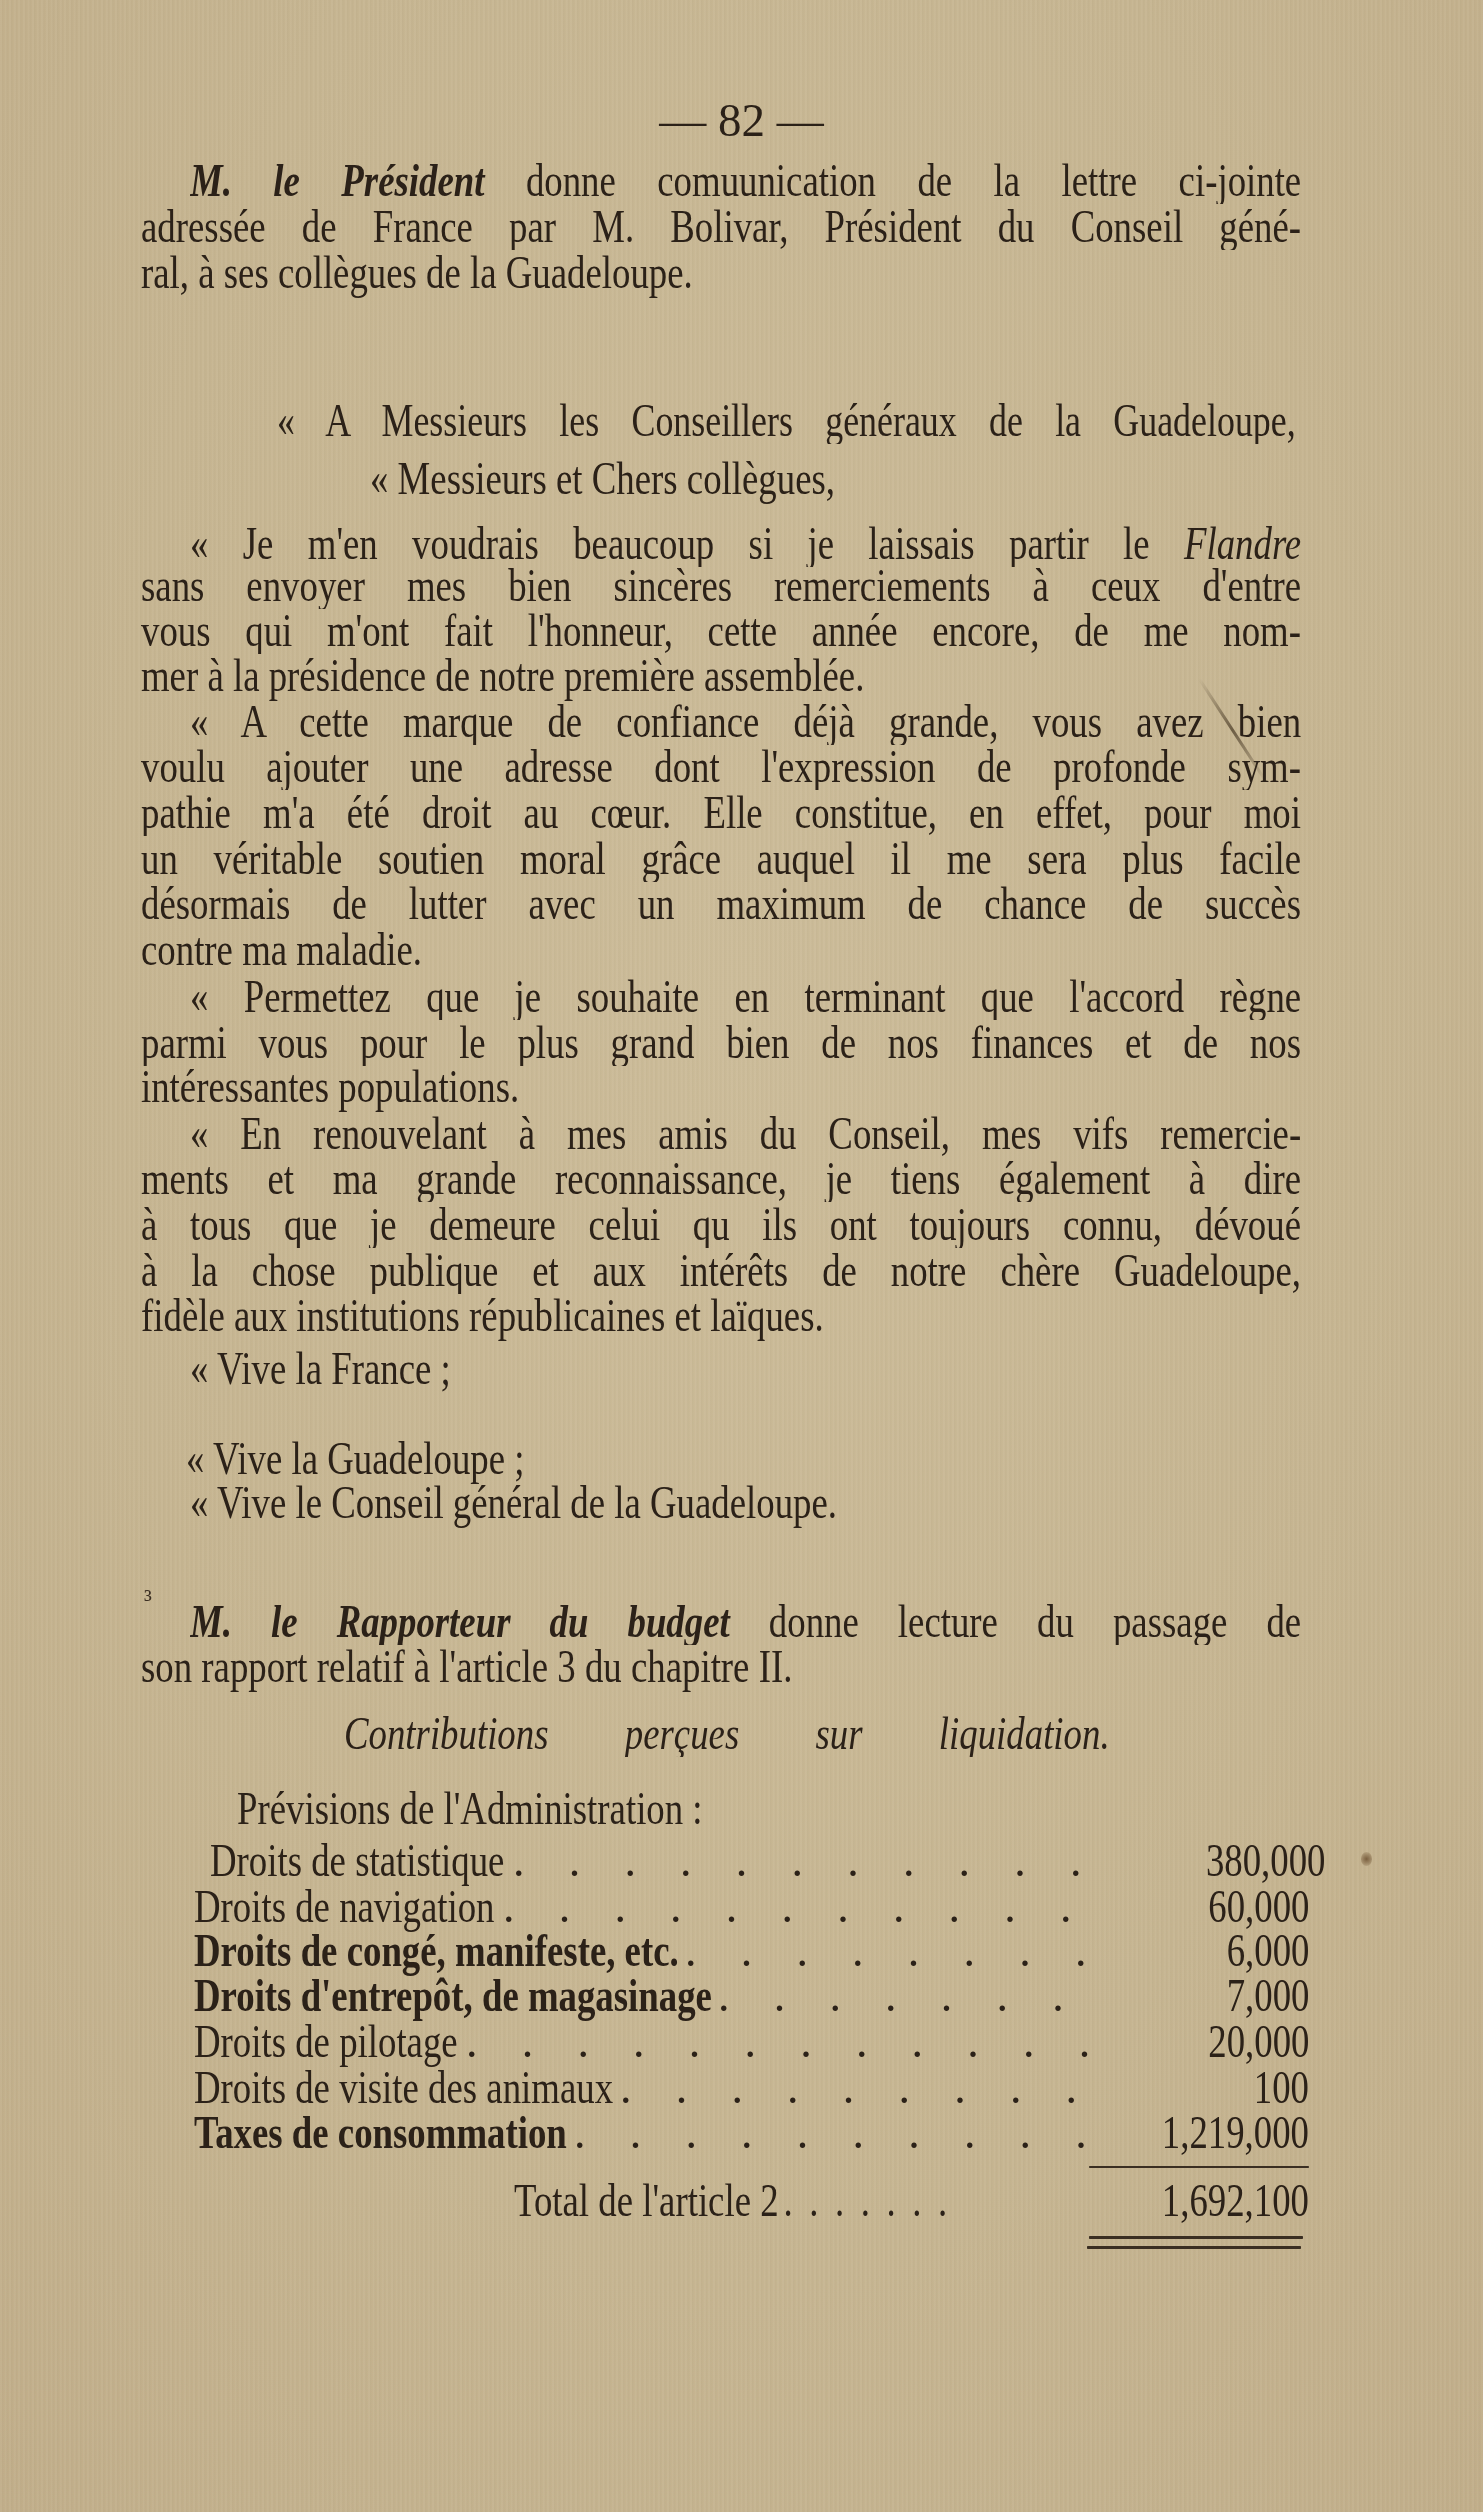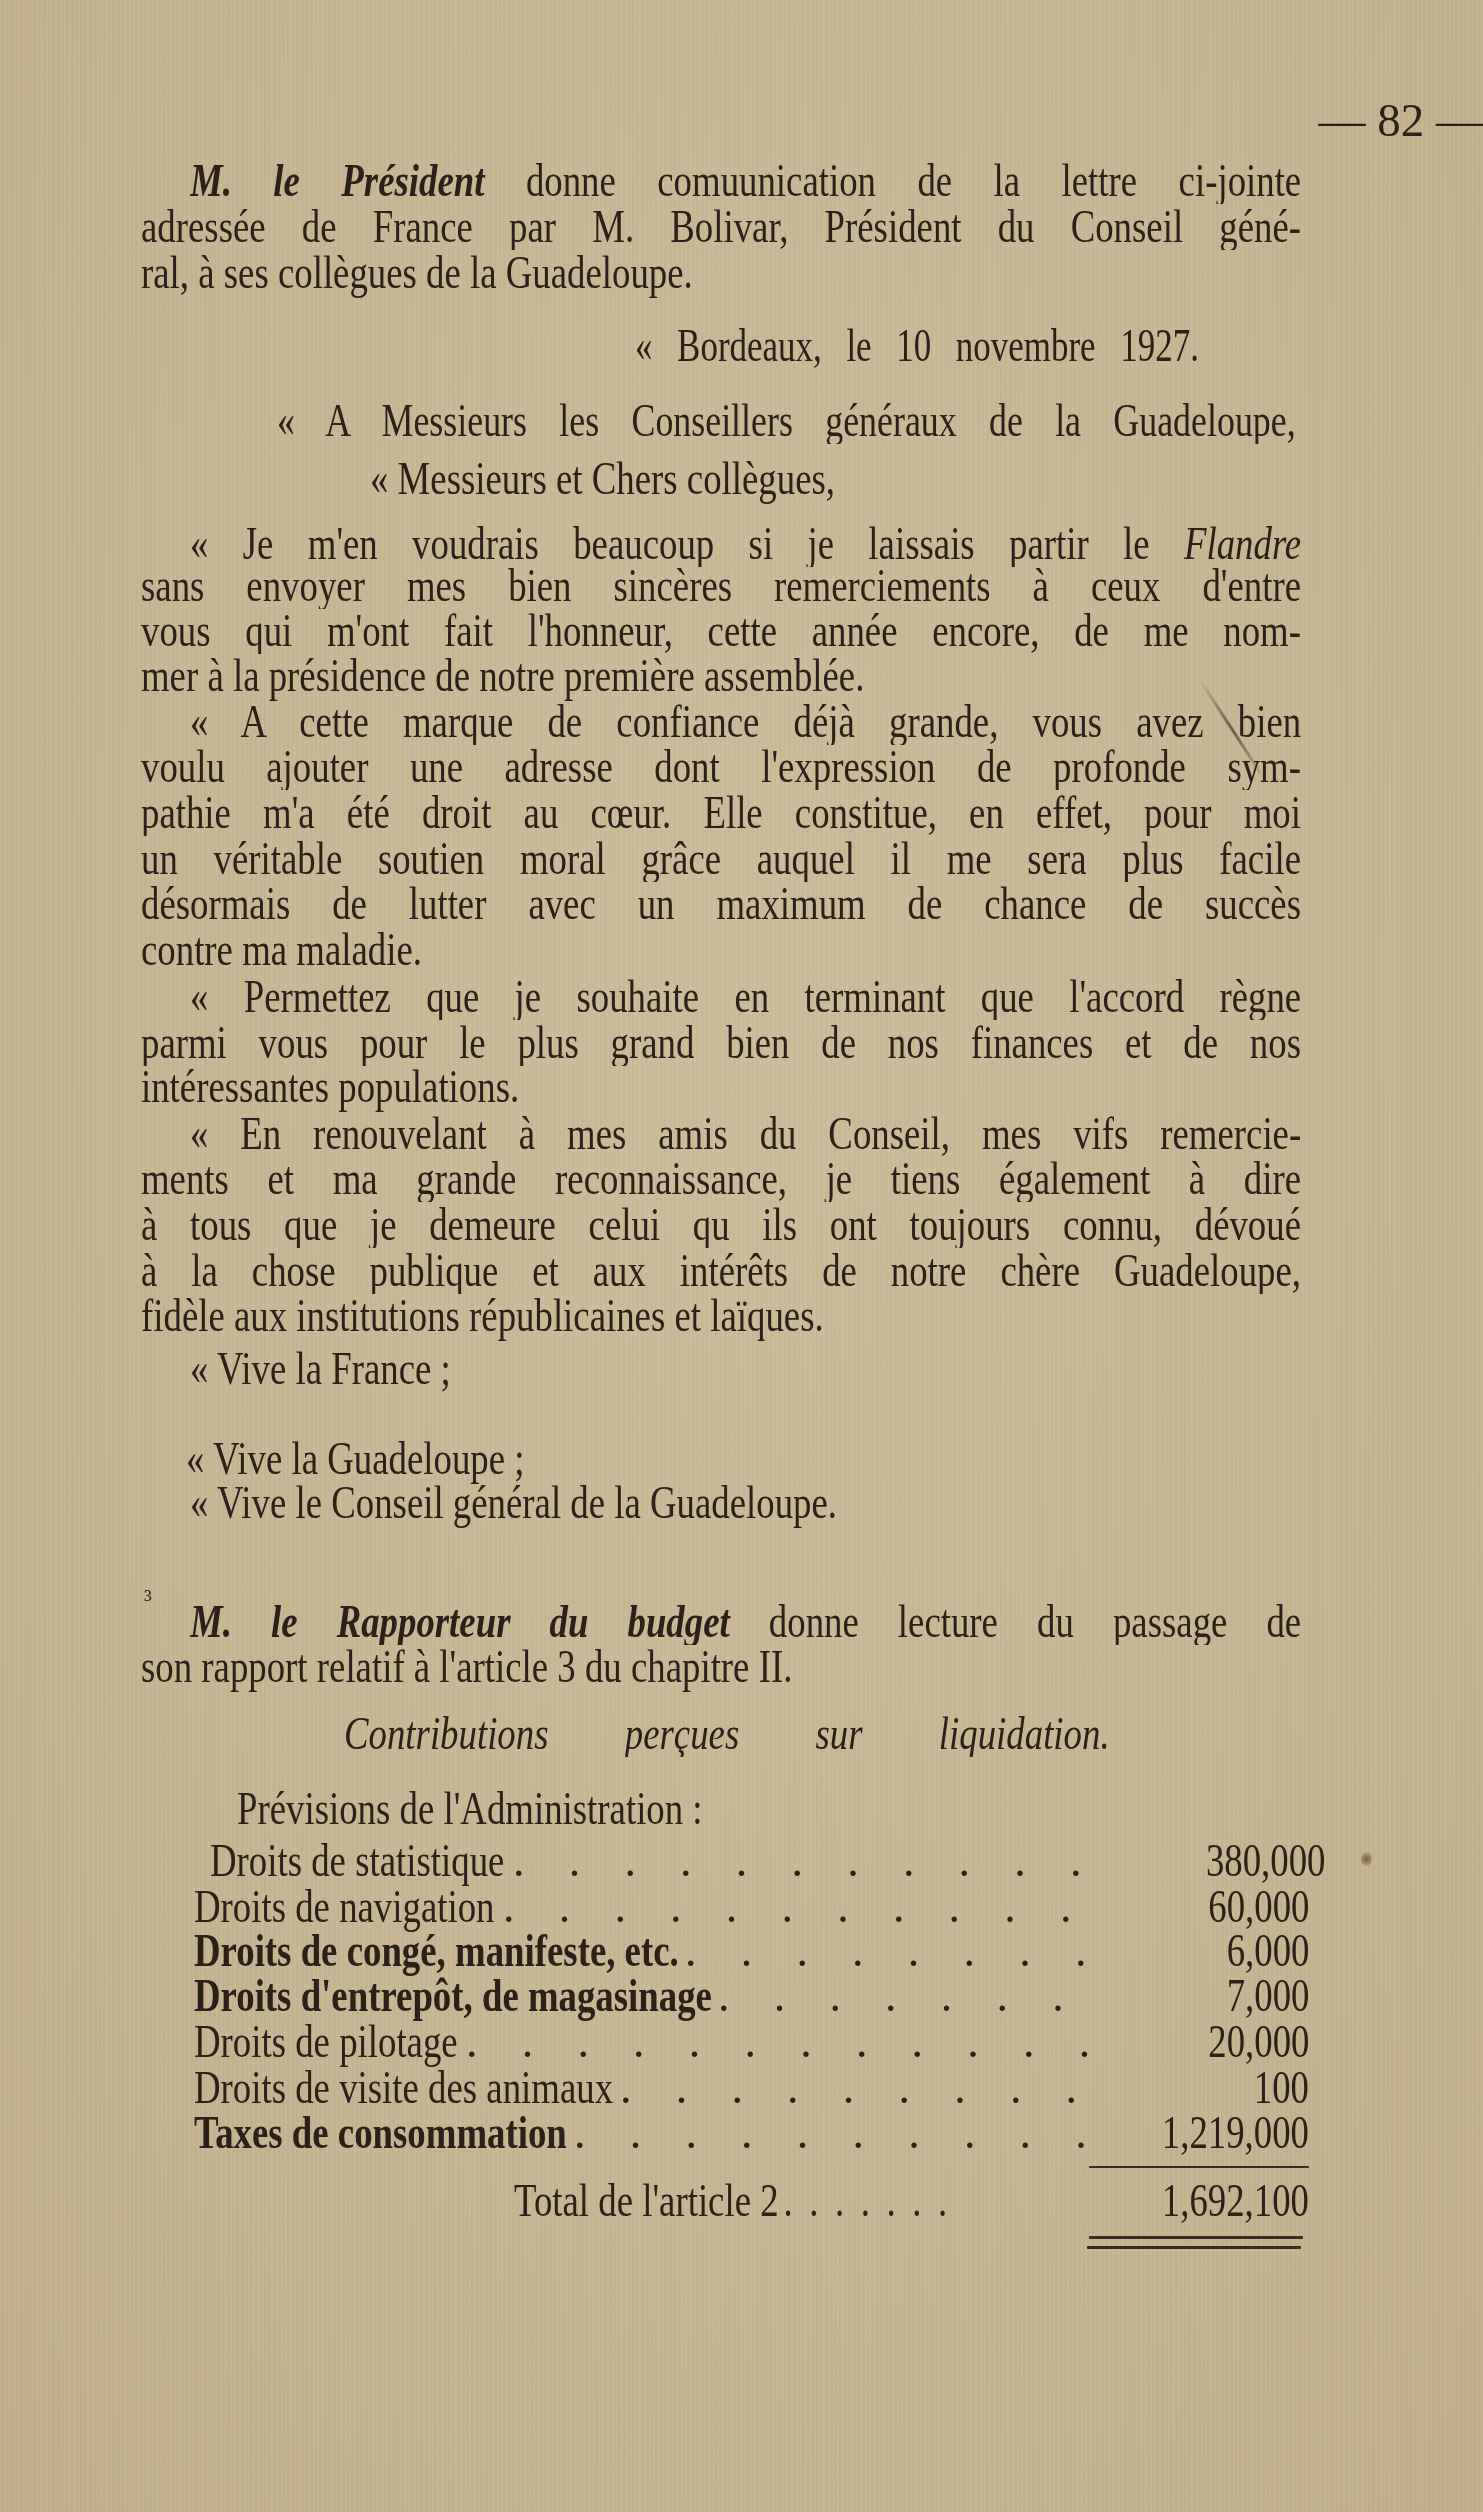--- a/index.html
+++ b/index.html
@@ -12,21 +12,21 @@
     font-family: "Liberation Serif", "DejaVu Serif", serif;
     color: #2b2118;
   }
   .page { position: absolute; inset: 0; }
   .ln {
     position: absolute; height: 47px; line-height: 47px; white-space: nowrap;
     font-size: 46px; transform-origin: left center;
   }
   .i { font-style: italic; }
   .bi { font-weight: bold; font-style: italic; }
-  .pagenum { position: absolute; left: 0; width: 1483px; top: 97px; text-align: right; font-size: 47px; line-height: 47px; }
+  .pagenum { position: absolute; left: 0; width: 1483px; top: 97px; text-align: center; font-size: 47px; line-height: 47px; }
   .row { position: absolute; height: 46px; line-height: 46px; font-size: 46px; white-space: nowrap; }
   .row .lbl { position: absolute; left: 0; transform-origin: left center; }
   .row .dots { position: absolute; letter-spacing: 0; transform-origin: left center; }
   .row .val { position: absolute; right: 0; transform-origin: right center; }
   .rule { position: absolute; background: #3a2e22; height: 3px; border-radius: 0.8px; }
   .fiber { position: absolute; width: 3px; height: 122px; background: linear-gradient(180deg, rgba(90,70,45,0.0), rgba(70,55,35,0.7), rgba(90,70,45,0.0)); transform: rotate(-33deg); border-radius: 2.3px; }
   .spot { position: absolute; width: 10.6px; height: 13.7px; border-radius: 50%; background: radial-gradient(circle, #7a5f3e 0%, rgba(122,95,62,0.4) 60%, rgba(122,95,62,0) 100%); }
   .mark { position: absolute; font-size: 26px; line-height: 26px; color: #3a2e22; }
 </style>
 </head>
@@ -42,23 +42,20 @@
       <span>donne comuunication de la lettre ci-jointe</span>
     </span>
   </div>
   <div class="ln" style="top:203px; left:141px;">
     <span class="fit" style="display: inline-block; transform-origin: left center; width: 1450px; text-align: justify; text-align-last: justify; white-space: normal; height: 47px; overflow: hidden; transform: scaleX(0.8);">adressée de France par M. Bolivar, Président du Conseil géné-</span>
   </div>
   <div class="ln" style="top:249px; left:141px;">
     <span class="fit nofill" style="display: inline-block; transform-origin: left center; transform: scaleX(0.8);">ral, à ses collègues de la Guadeloupe.</span>
   </div>
 
-  <div class="ln" style="top:322px; left:635px;">
-    <span class="fit" style="display: inline-block; transform-origin: left center; width: 742px; text-align: justify; text-align-last: justify; white-space: normal; height: 47px; overflow: hidden; transform: scaleX(0.76);">« Bordeaux, le 10 novembre 1927.</span>
-  </div>
   <div class="ln" style="top:397px; left:277px;">
     <span class="fit" style="display: inline-block; transform-origin: left center; width: 1306px; text-align: justify; text-align-last: justify; white-space: normal; height: 47px; overflow: hidden; transform: scaleX(0.78);">« A Messieurs les Conseillers généraux de la Guadeloupe,</span>
   </div>
   <div class="ln" style="top:455px; left:370px;">
     <span class="fit nofill" style="display: inline-block; transform-origin: left center; transform: scaleX(0.8);">« Messieurs et Chers collègues,</span>
   </div>
 
   <div class="ln" style="top:520px; left:190px;">
     <span class="fit" style="display: inline-block; transform-origin: left center; width: 1389px; text-align: justify; text-align-last: justify; white-space: normal; height: 47px; overflow: hidden; transform: scaleX(0.8);">
       <span>« Je m'en voudrais beaucoup si je laissais partir le</span>

